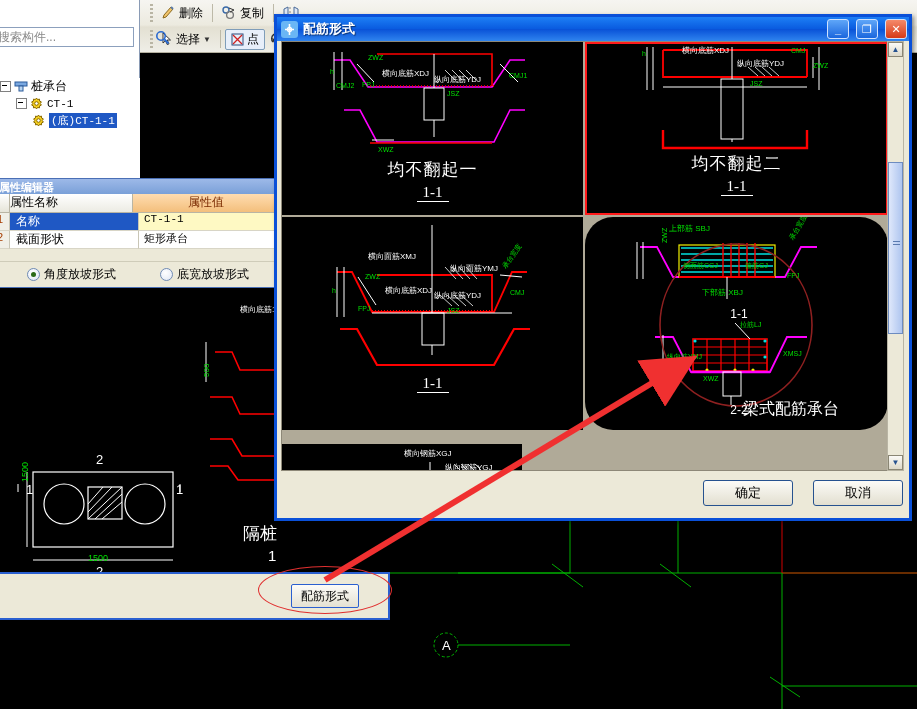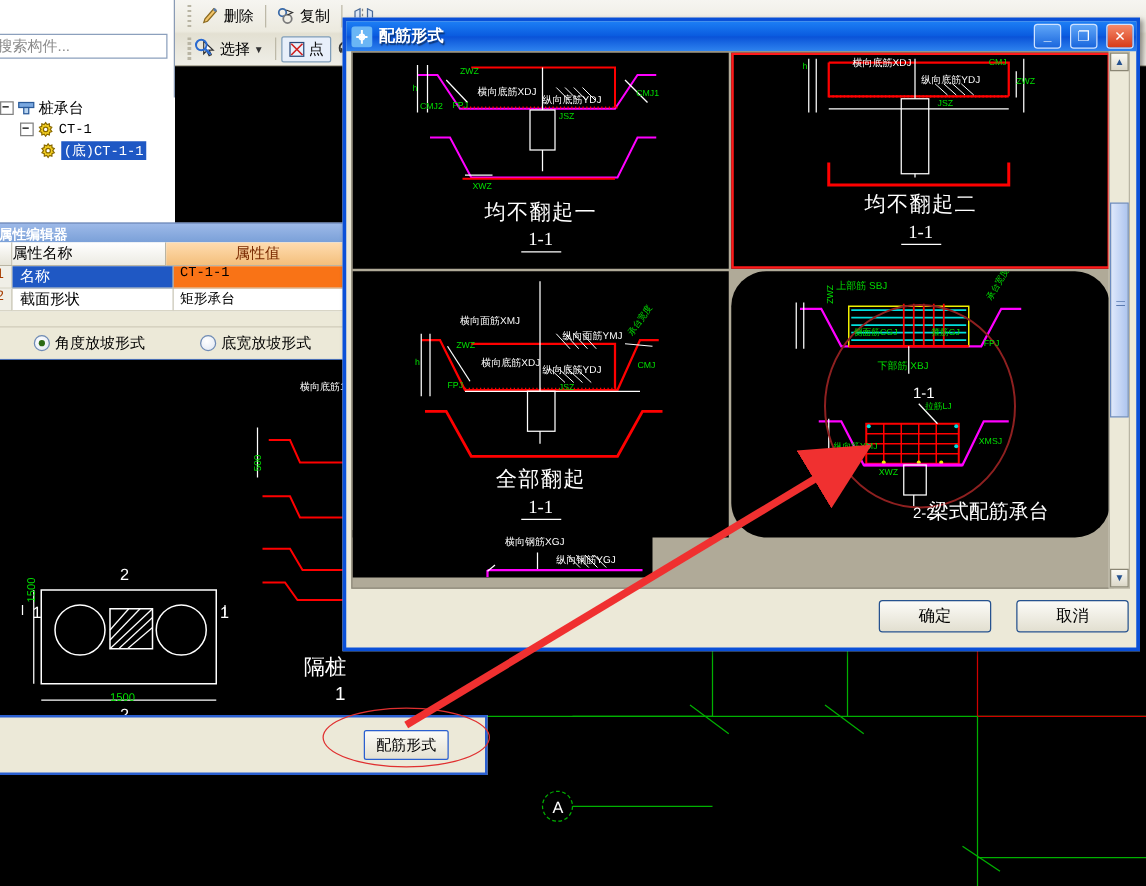--- a/index.html
+++ b/index.html
@@ -56,21 +56,21 @@
                border-bottom:1px solid #b9b5a4;text-align:left;color:#000;}
   .pg-head .c2{flex:1;background:linear-gradient(180deg,#ffdcb0,#f3bf7c);border-bottom:1px solid #b9b5a4;
                text-align:center;color:#7a2a00;}
   .pg-row{display:flex;height:18px;font-size:12px;align-items:stretch;}
   .pg-row .c0{width:18px;background:#f0efe7;border-right:1px solid #c9c6b6;border-bottom:1px solid #d8d5c6;
               color:#a63c00;text-align:center;font-size:11px;}
   .pg-row .c1{width:122px;border-right:1px solid #c9c6b6;border-bottom:1px solid #d8d5c6;padding-left:6px;}
   .pg-row .c2{flex:1;border-bottom:1px solid #d8d5c6;padding-left:5px;
               font-family:"Liberation Mono",monospace;font-size:11px;}
   .pg-row.sel .c1{background:#1f58c4;color:#fff;}
-  .pg-row.sel .c2{background:#f97316;}
+  .pg-row.sel .c2{background:#fef9c3;}
   #prop-radios{position:absolute;left:0;bottom:0;width:100%;height:26px;background:#ece9d8;
      border-top:1px solid #cfccb9;display:flex;align-items:center;gap:44px;padding-left:36px;box-sizing:border-box;}
   .radio{display:flex;align-items:center;gap:4px;font-size:12px;color:#000;white-space:nowrap;}
   .rdot{width:11px;height:11px;border-radius:50%;border:1px solid #6f8bb5;
         background:radial-gradient(circle at 40% 35%,#fff,#dfe6f2);position:relative;flex:0 0 auto;}
   .rdot.on::after{content:"";position:absolute;left:3px;top:3px;width:5px;height:5px;border-radius:50%;background:#2b6a16;}
 
   
   #bottom-strip{position:absolute;left:-10px;top:572px;width:400px;height:48px;
       background:#ece9d8;border:2px solid #2a5fd0;box-sizing:border-box;}
@@ -479,21 +479,20 @@
         <div class="cadtxt" style="left:168px;top:34px;font-size:8px;margin-top:12px;">纵向面筋YMJ</div>
         <div class="cadtxt" style="left:103px;top:68px;font-size:8px;">横向底筋XDJ</div>
         <div class="cadtxt" style="left:152px;top:73px;font-size:8px;">纵向底筋YDJ</div>
         <div class="cadtxt g" style="left:228px;top:72px;font-size:7px;">CMJ</div>
         <div class="cadtxt g" style="left:76px;top:88px;font-size:7px;">FPJ</div>
         <div class="cadtxt g" style="left:83px;top:56px;font-size:7px;">ZWZ</div>
         <div class="cadtxt g" style="left:165px;top:90px;font-size:7px;">JSZ</div>
         <div class="cadtxt g" style="left:50px;top:70px;font-size:7px;">h</div>
         <div class="cadtxt g" style="left:218px;top:48px;font-size:7px;transform:rotate(-55deg);transform-origin:left top;">承台宽度</div>
         <div class="cap" style="top:155px;">
-          <div class="big">全部翻起</div>
           <div style="margin-top:3px;"><span class="sec">1-1</span></div>
         </div>
       </div>
 
       <div class="panel" style="left:303px;top:175px;width:303px;height:213px;border-radius:28px;">
         <svg width="303" height="213" viewBox="0 0 303 213">
 
           <path d="M55 30 L72 30 L88 60 L200 60 L216 30 L232 30" fill="none" stroke="#ff00ff" stroke-width="1.8"></path>
           <rect x="94" y="28" width="96" height="32" fill="none" stroke="#f0f000" stroke-width="1.2"></rect>
           <g stroke="#00e0e0" stroke-width="1.4">
@@ -557,21 +556,21 @@
         <div class="cadtxt g" style="left:202px;top:20px;font-size:7px;transform:rotate(-60deg);transform-origin:left top;">承台宽度</div>
         <div style="position:absolute;left:124px;top:90px;text-align:center;width:60px;color:#fff;">
           <span class="sec">1-1</span>
         </div>
         <div style="position:absolute;left:124px;top:186px;text-align:center;width:60px;color:#fff;">
           <span class="sec">2-2</span>
         </div>
         <div style="position:absolute;left:158px;top:182px;color:#fff;font-size:16px;white-space:nowrap;">梁式配筋承台</div>
       </div>
 
-      <div class="panel" style="left:0px;top:382px;width:240px;height:38px;">
+      <div class="panel" style="left:0px;top:402px;width:240px;height:38px;">
         <svg width="301" height="38" viewBox="0 0 301 38">
           <line x1="148" y1="18" x2="148" y2="32" stroke="#fff"></line>
           <line x1="108" y1="32" x2="232" y2="32" stroke="#ff00ff" stroke-width="1.8"></line>
           <line x1="108" y1="32" x2="108" y2="38" stroke="#ff00ff" stroke-width="1.8"></line>
           <g stroke="#fff" stroke-width="0.8">
             <line x1="172" y1="20" x2="182" y2="30"></line>
               <line x1="179" y1="20" x2="189" y2="30"></line>
             <line x1="186" y1="20" x2="196" y2="30"></line>
               <line x1="193" y1="20" x2="203" y2="30"></line>
           </g>

